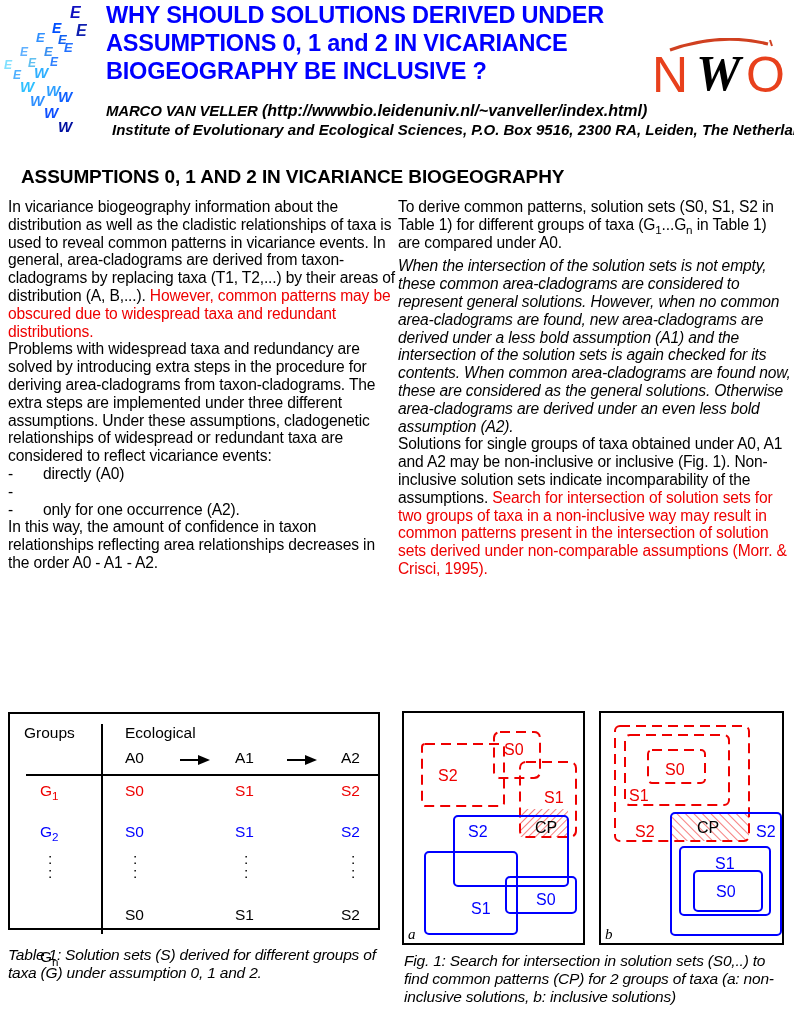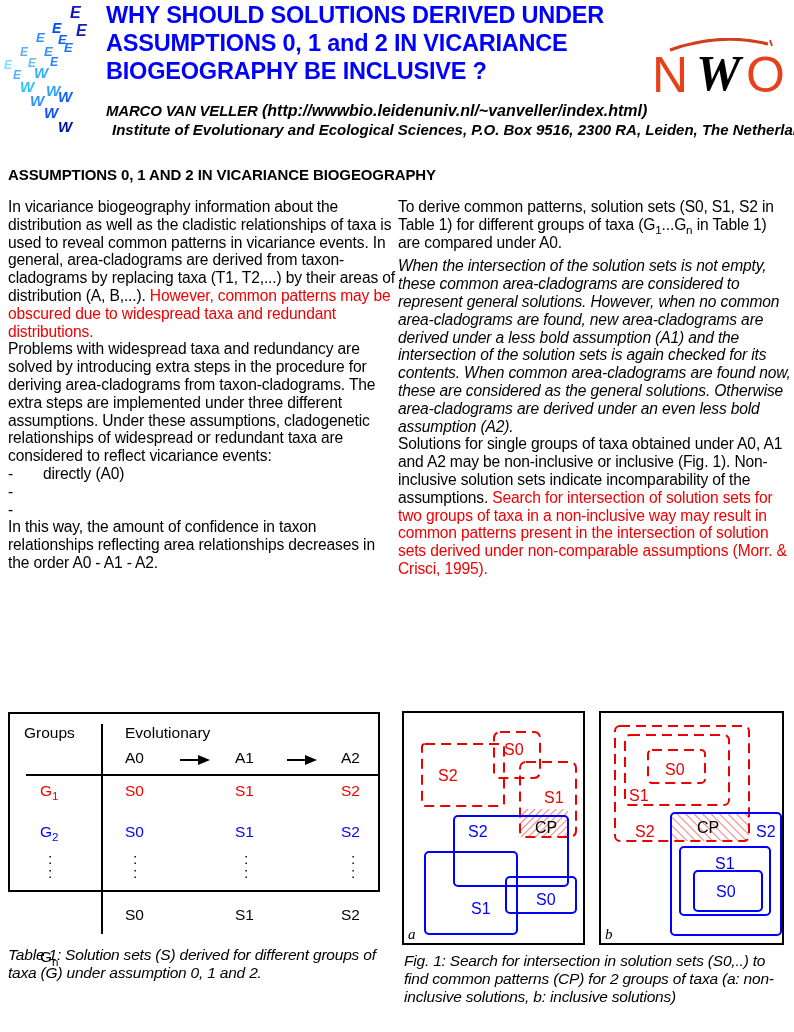--- a/index.html
+++ b/index.html
@@ -5,32 +5,32 @@
   html, body { margin:0; padding:0; background:#ffffff; }
   body { width:794px; height:1032px; position:relative; overflow:hidden;
          font-family:"Liberation Sans", sans-serif; color:#000; }
   .abs { position:absolute; }
   .title { left:106px; top:1px; width:560px; color:#0000ff; font-weight:bold;
            font-size:23.5px; line-height:28px; letter-spacing:-0.2px; }
   .author { left:106px; top:102px; white-space:nowrap; }
   .author .name { font-weight:bold; font-style:italic; font-size:15px; letter-spacing:-0.2px; }
   .author .url { font-weight:bold; font-style:italic; font-size:16px; }
   .inst { left:112px; top:121px; font-weight:bold; font-style:italic; font-size:15px; white-space:nowrap; }
-  .section-head { left:8px; top:166px; font-weight:bold; font-size:15px; white-space:nowrap; letter-spacing:-0.1px; }
+  .section-head { left:21px; top:166px; font-weight:bold; font-size:19px; white-space:nowrap; letter-spacing:-0.1px; }
   .col { font-size:15.6px; line-height:17.8px; letter-spacing:-0.15px; }
   .col p { margin:0; }
   .red { color:#ee0000; }
   .col-left { left:8px; top:198px; width:390px; }
   .col-right { left:398px; top:198px; width:394px; }
   .bullet { display:flex; }
   .bullet .dash { width:35px; flex:none; }
   .gap6 { margin-top:6px !important;font-style:italic; }
   sub { font-size:0.75em; vertical-align:-0.35em; line-height:0; }
   
-  .tbl { left:8px; top:712px; width:372px; height:180px; border:2px solid #000; box-sizing:border-box;text-align:right; }
+  .tbl { left:8px; top:712px; width:372px; height:218px; border:2px solid #000; box-sizing:border-box;text-align:right; }
   .tbl .cell { position:absolute; font-size:15.5px; }
   .caption { font-style:italic; font-size:15.5px; line-height:18px; letter-spacing:-0.2px; }
   .fig { position:absolute; border:2px solid #000; box-sizing:border-box; background:#fff; }
   .logo-e { position:absolute; font-weight:bold; font-style:italic; font-family:"Liberation Sans", sans-serif; }
 </style>
 </head>
 <body>
 
 <div class="abs" style="left:0;top:0;width:100px;height:140px;" id="logo-left">
     <span class="logo-e" style="left: 70px; top: 4px; font-size: 16px; color: rgb(16, 16, 192);">E</span>
@@ -86,36 +86,37 @@
   <p>Problems with widespread taxa and redundancy are solved by introducing extra steps in the procedure for deriving area-cladograms from taxon-cladograms. The extra steps are implemented under three different assumptions. Under these assumptions, cladogenetic relationships of widespread or redundant taxa are considered to reflect vicariance events:</p>
   <div class="bullet">
     <span class="dash">-</span>
     <span>directly (A0)</span>
   </div>
   <div class="bullet">
     <span class="dash">-</span>
   </div>
   <div class="bullet">
     <span class="dash">-</span>
+    <span>only for one occurrence (A2).</span>
   </div>
   <p>In this way, the amount of confidence in taxon relationships reflecting area relationships decreases in the order A0 - A1 - A2.</p>
 </div>
 
 <div class="abs col col-right">
   <p><span>To derive common patterns, solution sets (S0, S1, S2 in Table 1) for different groups of taxa (G</span><sub>1</sub><span>...G</span><sub>n</sub><span> in Table 1) are compared under A0.</span></p>
   <p class="gap6">When the intersection of the solution sets is not empty, these common area-cladograms are considered to represent general solutions. However, when no common area-cladograms are found, new area-cladograms are derived under a less bold assumption (A1) and the intersection of the solution sets is again checked for its contents. When common area-cladograms are found now, these are considered as the general solutions. Otherwise area-cladograms are derived under an even less bold assumption (A2).</p>
   <p>
     <span>Solutions for single groups of taxa obtained under A0, A1 and A2 may be non-inclusive or inclusive (Fig. 1). Non-inclusive solution sets indicate incomparability of the assumptions.</span>
     <span class="red">Search for intersection of solution sets for two groups of taxa in a non-inclusive way may result in common patterns present in the intersection of solution sets derived under non-comparable assumptions (Morr. &amp; Crisci, 1995).</span>
   </p>
 </div>
 
 <div class="abs tbl">
   <div class="cell" style="left:14px;top:10px;">Groups</div>
-  <div class="cell" style="left:115px;top:10px;">Evolutionary</div>
+  <div class="cell" style="left:115px;top:10px;">Ecological</div>
   <div class="cell" style="left:115px;top:35px;">A0</div>
   <div class="cell" style="left:170px;top:38px;">
     <svg width="32" height="12" viewBox="0 0 32 12">
         <line x1="0" y1="6" x2="22" y2="6" stroke="#000" stroke-width="2"></line>
         <polygon points="18,1 30,6 18,11" fill="#000"></polygon>
       </svg>
   </div>
   <div class="cell" style="left:225px;top:35px;">A1</div>
   <div class="cell" style="left:277px;top:38px;">
     <svg width="32" height="12" viewBox="0 0 32 12">

